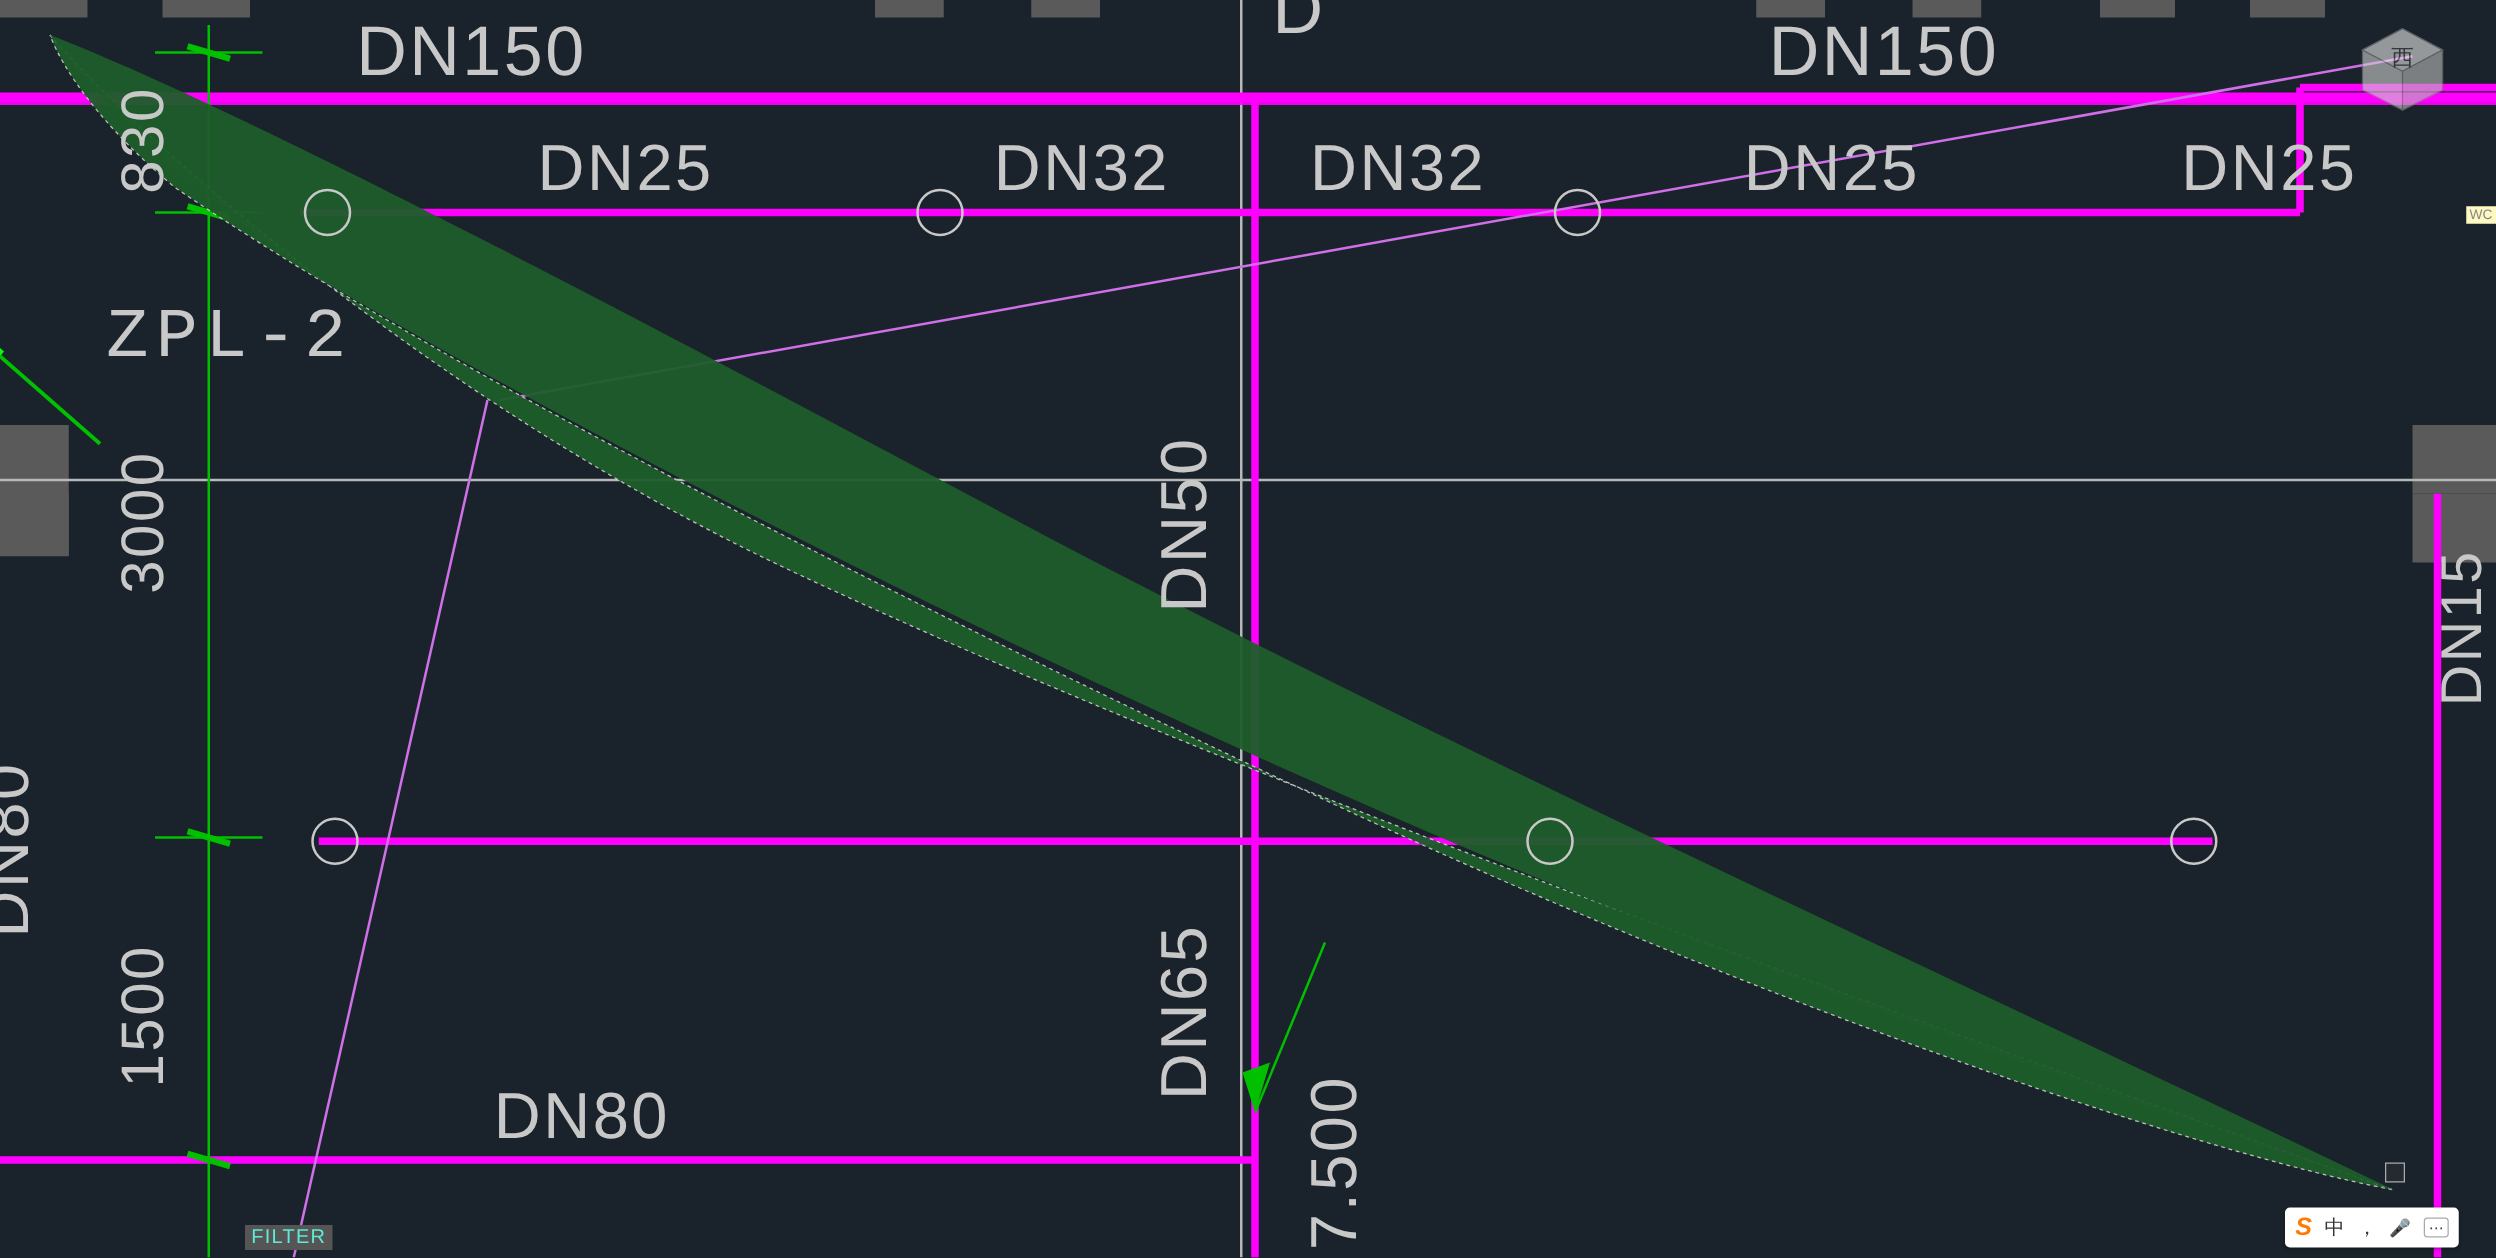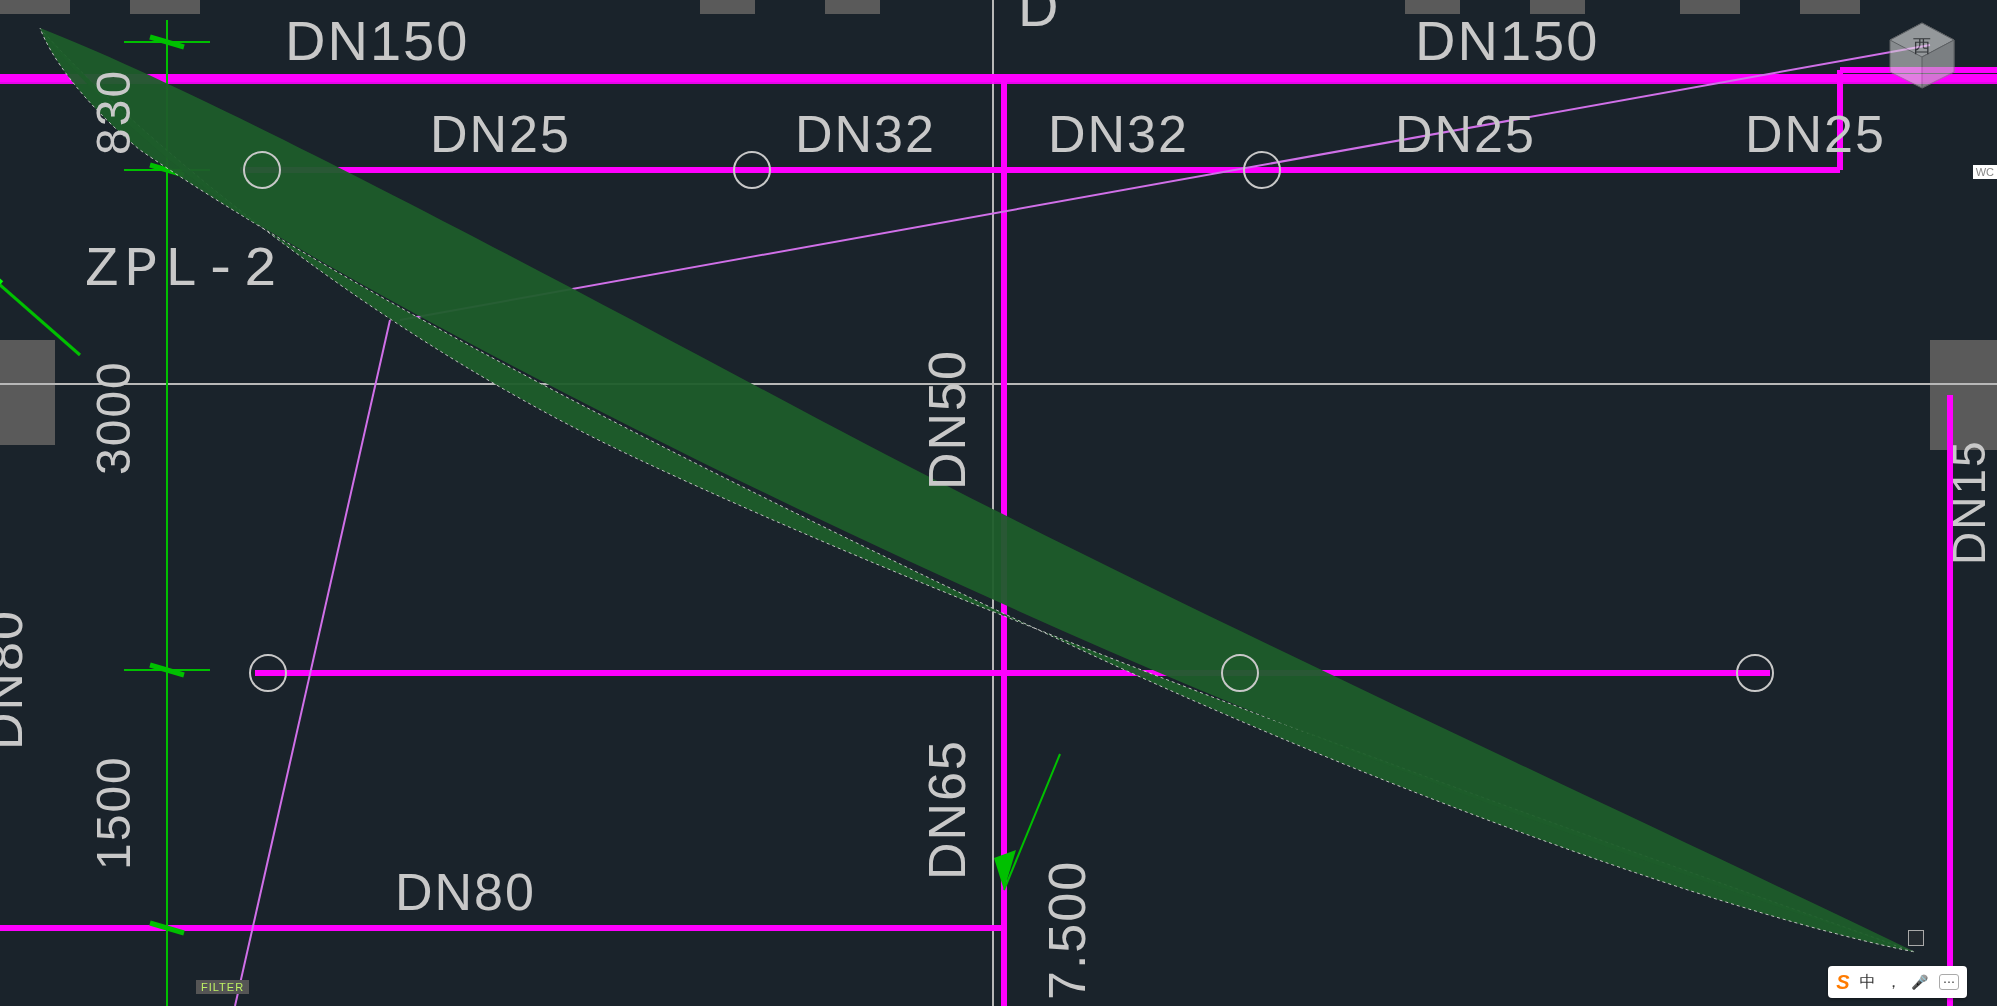--- a/index.html
+++ b/index.html
@@ -39,21 +39,21 @@
     width: 70px;
     height: 70px;
     opacity: 0.6;
   }
   .wcs-label {
     position: absolute;
     top: 165px;
     right: 0px;
     font-size: 11px;
     color: #888;
-    background: #ffffff;
+    background: #fef9c3;
     padding: 1px 3px;
     font-family: sans-serif;
   }
   .ime-bar {
     position: absolute;
     bottom: 8px;
     right: 30px;
     height: 32px;
     background: #fff;
     border-radius: 4px;
@@ -72,22 +72,22 @@
   }
   .ime-bar span {
     font-size: 16px;
     color: #333;
   }
   .filter-box {
     position: absolute;
     left: 196px;
     top: 980px;
     background: #555;
-    color: #bef264;
-    font-size: 11px;
+    color: #5eead4;
+    font-size: 16px;
     font-family: sans-serif;
     padding: 1px 5px;
     letter-spacing: 1px;
   }
   .sel-handle {
     position: absolute;
     width: 14px;
     height: 14px;
     border: 1px solid #aaa;
     background: rgba(60,60,60,.3);

